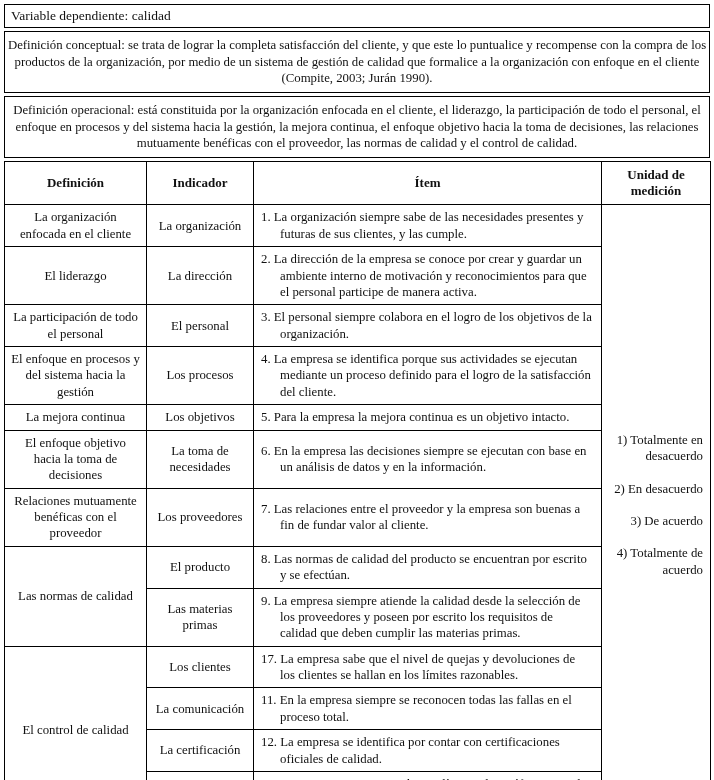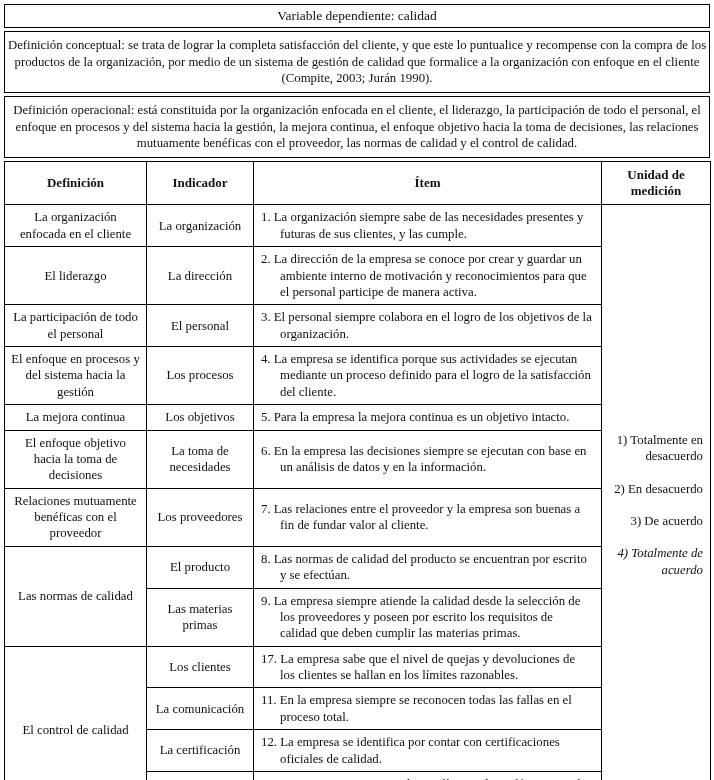--- a/index.html
+++ b/index.html
@@ -12,21 +12,20 @@
   }
   .page { padding: 4px; }
   table {
     border-collapse: collapse;
     width: 100%;
     margin: 0 0 3px 0;
     table-layout: fixed;
   }
   td, th { border: 1px solid #000; background: #fff; }
   .title-cell {
-    text-align: center;
     font-size: 13.5px;
     padding: 3px 6px;
     line-height: 1.2;
   }
   .def-cell {
     text-align: center;
     font-size: 12.8px;
     line-height: 1.3;
     padding: 5px 2px;
   }
@@ -51,21 +50,21 @@
     text-align: left;
     padding: 4px 8px 4px 26px;
     text-indent: -19px;
   }
   td.unit {
     text-align: left;
     vertical-align: middle;
     padding: 6px 7px;
   }
   td.unit p { margin: 0 0 16px 0; text-align: right; }
-  td.unit p:last-child { margin-bottom: 8px; font-style: italic; }
+  td.unit p:last-child { margin-bottom: 8px; }
 </style>
 </head>
 <body>
 
 <div class="page">
 
   <table>
     <tbody>
         <tr>
       <td class="title-cell">Variable dependiente: calidad</td>

